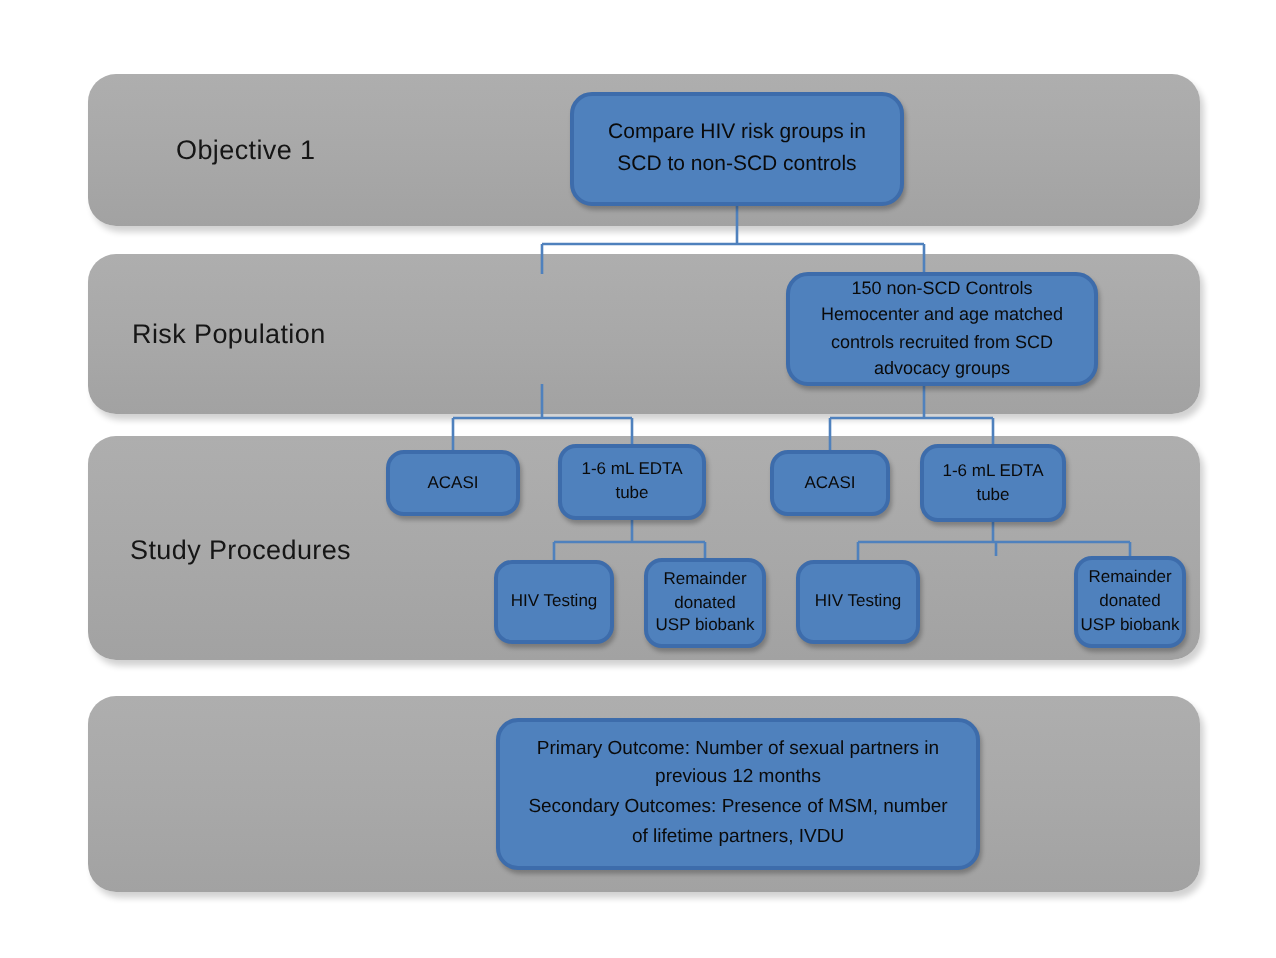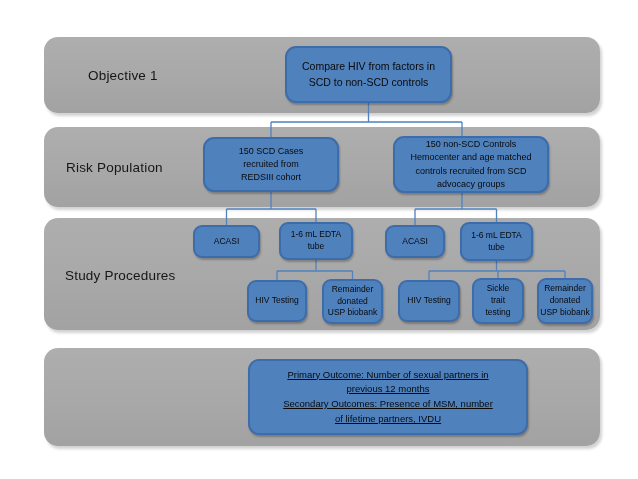--- a/index.html
+++ b/index.html
@@ -53,48 +53,42 @@
 
   <svg id="connectors" viewBox="0 0 638 479">
     <path d="M368.5,103 V122 M271,122 H462 M271,122 V137 M462,122 V136"></path>
     <path d="M271,192 V209 M226.5,209 H316 M226.5,209 V225 M316,209 V222"></path>
     <path d="M462,193 V209 M415,209 H496.5 M415,209 V225 M496.5,209 V222"></path>
     <path d="M316,260 V271 M277,271 H352.5 M277,271 V280 M352.5,271 V279"></path>
     <path d="M496.5,261 V271 M429,271 H565 M429,271 V280 M498,271 V278 M565,271 V278"></path>
   </svg>
 
   <div class="nodes-layer">
-    <div class="node big fs11" style="left:285px;top:46px;width:167px;height:57px;">Compare HIV from factors in
+    <div class="node big fs11" style="left:285px;top:46px;width:167px;height:57px;">Compare HIV risk groups in
 SCD to non-SCD controls</div>
 
-    <div class="node big fs9" style="left:203px;top:137px;width:136px;height:55px;">150 SCD Cases
-recruited from
-REDSIII cohort</div>
     <div class="node big fs9" style="left:393px;top:136px;width:156px;height:57px;">150 non-SCD Controls
 Hemocenter and age matched
 controls recruited from SCD
 advocacy groups</div>
 
     <div class="node small fs85" style="left:193px;top:225px;width:67px;height:33px;">ACASI</div>
     <div class="node small fs85" style="left:279px;top:222px;width:74px;height:38px;">1-6 mL EDTA
 tube</div>
     <div class="node small fs85" style="left:385px;top:225px;width:60px;height:33px;">ACASI</div>
     <div class="node small fs85" style="left:460px;top:222px;width:73px;height:39px;">1-6 mL EDTA
 tube</div>
 
     <div class="node small fs85" style="left:247px;top:280px;width:60px;height:42px;">HIV Testing</div>
     <div class="node small fs85" style="left:322px;top:279px;width:61px;height:45px;">Remainder
 donated
 USP biobank</div>
     <div class="node small fs85" style="left:398px;top:280px;width:62px;height:42px;">HIV Testing</div>
-    <div class="node small fs85" style="left:472px;top:278px;width:52px;height:46px;">Sickle
-trait
-testing</div>
     <div class="node small fs85" style="left:537px;top:278px;width:56px;height:46px;">Remainder
 donated
 USP biobank</div>
 
-    <div class="node big fs95" style="left:248px;top:359px;width:280px;height:76px;text-decoration:underline;">Primary Outcome: Number of sexual partners in
+    <div class="node big fs95" style="left:248px;top:359px;width:242px;height:76px;">Primary Outcome: Number of sexual partners in
 previous 12 months
 Secondary Outcomes: Presence of MSM, number
 of lifetime partners, IVDU</div>
   </div>
 </div>
 
 </body></html>

